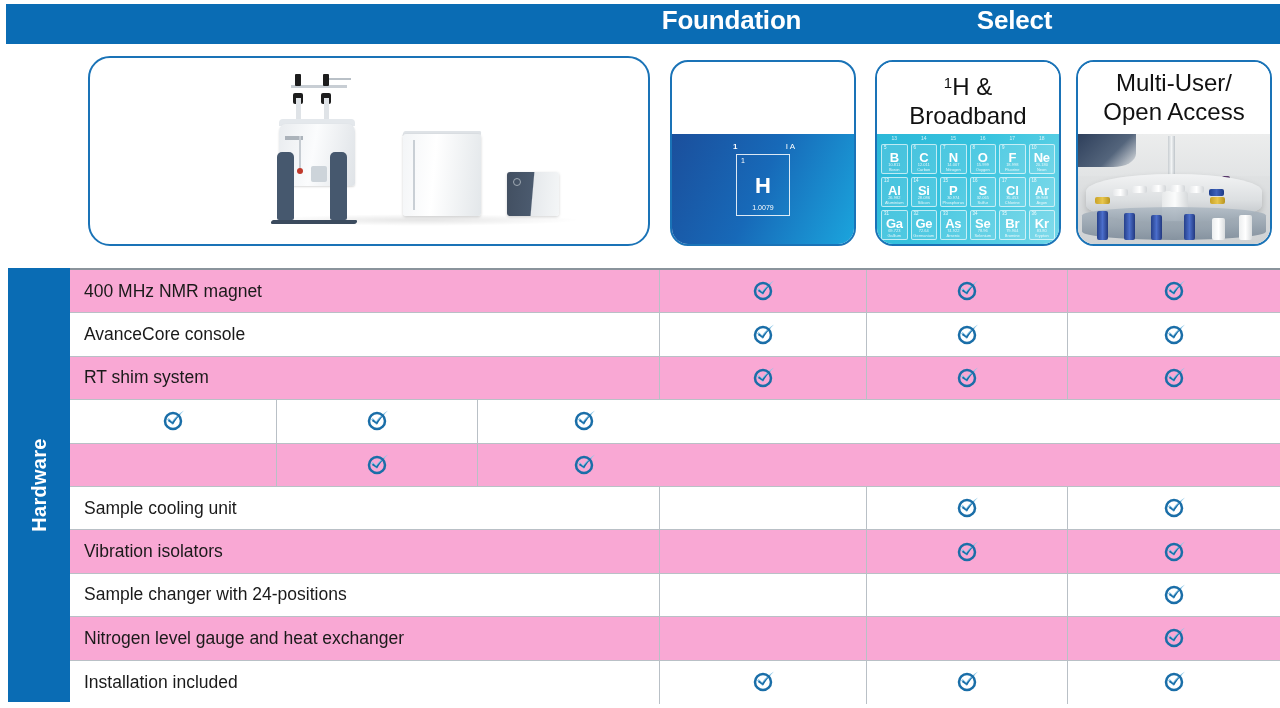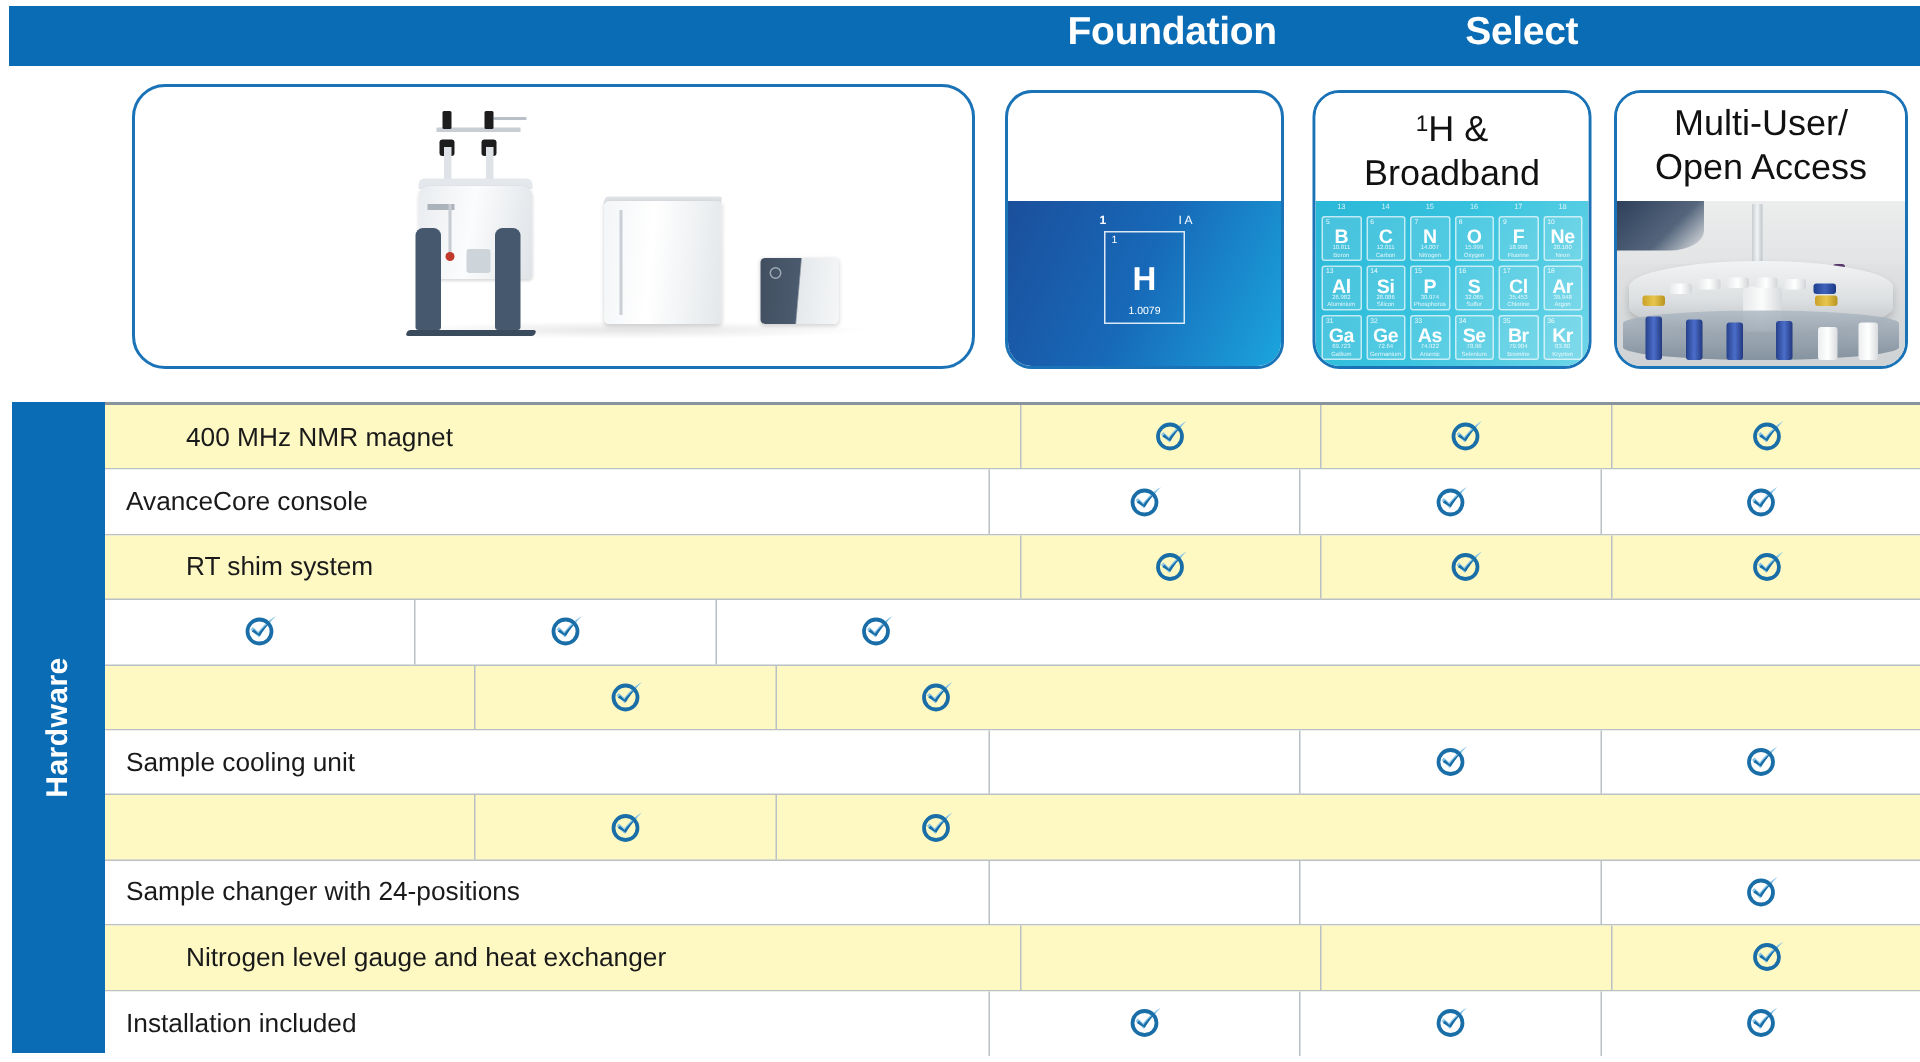--- a/index.html
+++ b/index.html
@@ -19,21 +19,21 @@
   }
   .header-title {
     position: absolute; top: 4px;
     height: 32px; line-height: 32px;
     color: #ffffff;
     font-weight: bold;
     font-size: 26px;
     text-align: center;
     letter-spacing: -0.2px;
   }
-  .ht-foundation { left: 678px; width: 207px; }
+  .ht-foundation { left: 628px; width: 207px; }
   .ht-select     { left: 914px; width: 201px; }
   .ht-conv       { left: 1068px; width: 210px; }
 
   
   .hero { position: absolute; left: 0; top: 52px; height: 198px; width: 1280px; }
 
   .product-panel {
     position: absolute; left: 88px; top: 4px;
     width: 562px; height: 190px;
     border: 2.5px solid #1a73b7;
@@ -212,21 +212,21 @@
   .grid {
     position: absolute; left: 70px; top: 6px; width: 1210px; height: 434px;
     border-top: 2px solid #8a949c;
     border-bottom: 2px solid #8a949c;
   }
   .row {
     display: flex; height: 43.4px; align-items: stretch;
     border-bottom: 1px solid #b9c0c6;
   }
   .row:last-child { border-bottom: none; }
-  .row.alt { background: #fef9c3; padding-left: 40px; }
+  .row.alt { background: #f9a8d4; }
   .row.plain { background: #ffffff; }
 
   .cell-label {
     width: 590px;
     display: flex; align-items: center;
     padding-left: 14px;
     font-size: 17.5px; color: #1a1a1a;
     border-right: 1px solid #b9c0c6;
   }
   .cell-mark {
@@ -601,20 +601,21 @@
           <div class="cell-mark cm-conv">
             <svg class="check-icon" viewBox="0 0 32 32">
               <path d="M29.5 3.2c-5.6 3.1-10.9 8.1-14.6 13.1l-4.3-4.0-2.0 2.0 6.9 6.6c3.4-6.0 8.6-12.2 14.0-17.7z" fill="#8cc6e6"></path>
               <path d="M16 4.6a11.4 11.4 0 1 0 0 22.8 11.4 11.4 0 0 0 0-22.8zm0 3.1a8.3 8.3 0 1 1 0 16.6 8.3 8.3 0 0 1 0-16.6z" fill="#1a6ea8"></path>
               <path d="M10.2 15.4l-1.6 1.6 6.0 5.8c1.0-1.9 2.2-3.8 3.5-5.6l-2.5-2.4c-0.5 0.7-1.0 1.4-1.5 2.1l-3.9-1.5z" fill="#1a6ea8" opacity="0"></path>
               <path d="M9.6 16.1l1.9-1.9 3.6 3.4c2.8-3.8 6.6-7.6 10.6-10.3-3.5 3.6-6.9 8.1-9.4 12.6l-6.7-3.8z" fill="#1a6ea8"></path>
             </svg>
           </div>
         </div>
         <div class="row alt">
+          <div class="cell-label">Vibration isolators</div>
           <div class="cell-mark cm-foundation"></div>
           <div class="cell-mark cm-select">
             <svg class="check-icon" viewBox="0 0 32 32">
               <path d="M29.5 3.2c-5.6 3.1-10.9 8.1-14.6 13.1l-4.3-4.0-2.0 2.0 6.9 6.6c3.4-6.0 8.6-12.2 14.0-17.7z" fill="#8cc6e6"></path>
               <path d="M16 4.6a11.4 11.4 0 1 0 0 22.8 11.4 11.4 0 0 0 0-22.8zm0 3.1a8.3 8.3 0 1 1 0 16.6 8.3 8.3 0 0 1 0-16.6z" fill="#1a6ea8"></path>
               <path d="M10.2 15.4l-1.6 1.6 6.0 5.8c1.0-1.9 2.2-3.8 3.5-5.6l-2.5-2.4c-0.5 0.7-1.0 1.4-1.5 2.1l-3.9-1.5z" fill="#1a6ea8" opacity="0"></path>
               <path d="M9.6 16.1l1.9-1.9 3.6 3.4c2.8-3.8 6.6-7.6 10.6-10.3-3.5 3.6-6.9 8.1-9.4 12.6l-6.7-3.8z" fill="#1a6ea8"></path>
             </svg>
           </div>
           <div class="cell-mark cm-conv">

